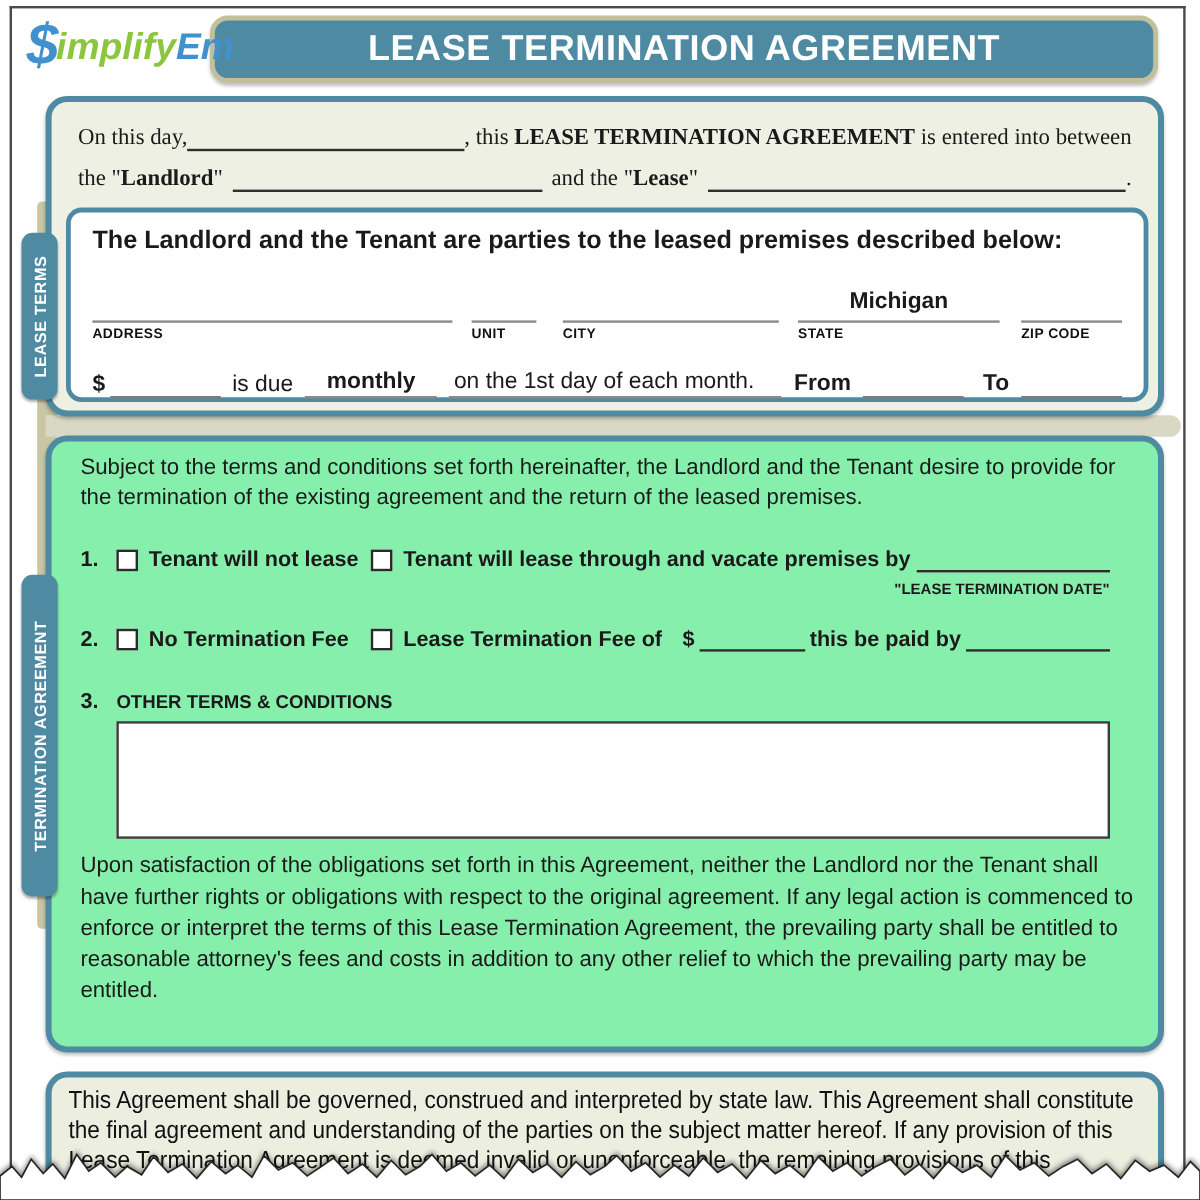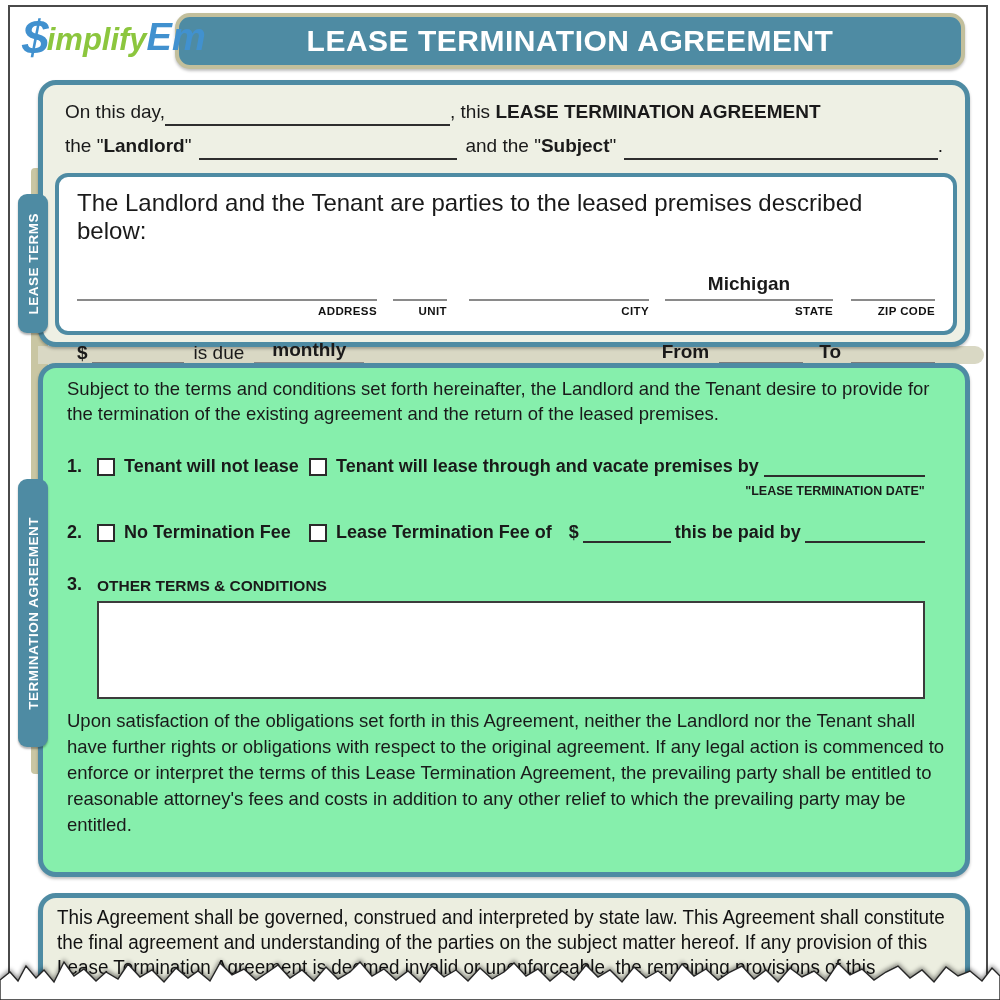--- a/index.html
+++ b/index.html
@@ -5,21 +5,21 @@
   html,body{margin:0;padding:0;background:#ffffff;}
   .stage{position:relative;width:1000px;height:1000px;background:#ffffff;overflow:hidden;
          font-family:"Liberation Sans", sans-serif;color:#1a1a1a;}
   .frame{position:absolute;left:8px;top:5px;right:12px;bottom:12px;
          border:2px solid #4a4a4a;border-bottom:none;z-index:4;pointer-events:none;}
 
   
   .logo{position:absolute;left:22px;top:14px;z-index:3;font-style:italic;font-weight:bold;line-height:1;white-space:nowrap;}
   .logo-s{font-size:48px;color:#4191cf;vertical-align:-4px;letter-spacing:-2px;}
   .logo-green{font-size:31px;color:#8cc63e;}
-  .logo-blue{font-size:38px;color:#4191cf;}
+  .logo-blue{font-size:31px;color:#4191cf;}
 
   
   .header-bar{position:absolute;left:175px;top:13px;width:790px;height:56px;box-sizing:border-box;
               background:#4e8ba3;border:4px solid #c2bf9c;border-radius:15px;z-index:2;
               display:flex;align-items:center;justify-content:center;
               box-shadow:0 2px 3px rgba(0,0,0,0.25);}
   .header-bar span{color:#ffffff;font-weight:bold;font-size:30px;letter-spacing:0.5px;}
 
   
   .spine{position:absolute;left:31px;top:168px;width:17px;height:606px;background:#c9c6a3;border-radius:4px;z-index:0;}
@@ -28,37 +28,37 @@
 
   
   section{position:absolute;box-sizing:border-box;border:5px solid #4e8ba3;border-radius:18px;z-index:1;
           box-shadow:0 2px 3px rgba(0,0,0,0.25);}
   .sec1{left:38px;top:80px;width:932px;height:267px;background:#eef0e4;}
   .sec2{left:38px;top:363px;width:932px;height:514px;background:#86efac;}
   .sec3{left:38px;top:893px;width:932px;height:112px;background:#eceee0;padding:6px 14px;}
 
   
   .intro-wrap{padding:14px 22px 0 22px;}
-  .intro-line{display:flex;align-items:flex-start;font-size:19px;white-space:pre;}
+  .intro-line{display:flex;align-items:flex-end;font-size:19px;white-space:pre;font-family:Liberation Serif, serif;}
   .intro-line.l1{margin-top:2px;}
   .intro-line.l2{margin-top:9px;}
   .blank{display:inline-block;height:23px;border-bottom:2px solid #2e2e2e;}
   .blank.gray{border-bottom:2px solid #7d7d7d;}
   .w285{width:285px;}
   .w258{width:258px;margin-left:8px;margin-right:8px;}
   .grow{flex:1 1 auto;}
 
   
   .inner-box{position:absolute;left:12px;top:88px;width:902px;height:162px;box-sizing:border-box;
              background:#ffffff;border:4px solid #4e8ba3;border-radius:13px;padding:12px 18px;}
-  .premises-heading{font-size:24px;}
+  .premises-heading{font-size:21px;font-weight:bold;}
   .fields-row{display:flex;margin-top:28px;}
   .field{display:flex;flex-direction:column;}
   .field .line{height:26px;border-bottom:2px solid #8a8a8a;text-align:center;font-weight:bold;font-size:19px;}
-  .field .lbl{text-align:right;font-weight:bold;font-size:11.5px;letter-spacing:0.4px;padding-top:4px;color:#111;}
+  .field .lbl{text-align:left;font-weight:bold;font-size:11.5px;letter-spacing:0.4px;padding-top:4px;color:#111;}
   .f-address{width:300px;}
   .f-unit{width:54px;margin-left:16px;}
   .f-city{width:180px;margin-left:22px;}
   .f-state{width:168px;margin-left:16px;}
   .f-zip{width:84px;margin-left:18px;}
 
   .money-row{display:flex;align-items:flex-end;margin-top:22px;font-size:19px;white-space:pre;}
   .money-row .cur{font-weight:bold;margin-right:4px;}
   .amt-blank{width:92px;}
   .freq-blank{width:110px;text-align:center;font-weight:bold;border-bottom:2px solid #8a8a8a;height:23px;margin:0 10px;}
@@ -114,24 +114,24 @@
   <div class="header-bar">
     <span>LEASE TERMINATION AGREEMENT</span>
   </div>
 
   <div class="spine"></div>
   <div class="gap-band"></div>
 
   <section class="sec1">
     <div class="intro-wrap">
       <div class="intro-line l1">
-        <span>On this day,</span><span class="blank w285"></span><span>, this </span><b>LEASE TERMINATION AGREEMENT</b>
+        <span>On this day,</span><span class="blank w285"></span><span>, this </span><b>LEASE TERMINATION AGREEMENT</b><span> is entered into between</span>
       </div>
       <div class="intro-line l2">
-        <span>the "</span><b>Landlord</b><span>"</span><span class="blank w258"></span><span>and the "</span><b>Subject</b><span>"</span><span class="blank grow" style="margin-left:8px;"></span><span>.</span>
+        <span>the "</span><b>Landlord</b><span>"</span><span class="blank w258"></span><span>and the "</span><b>Lease</b><span>"</span><span class="blank grow" style="margin-left:8px;"></span><span>.</span>
       </div>
     </div>
 
     <div class="inner-box">
       <div class="premises-heading">The Landlord and the Tenant are parties to the leased premises described below:</div>
       <div class="fields-row">
         <div class="field f-address">
           <div class="line"></div>
           <div class="lbl">ADDRESS</div>
         </div>
@@ -146,21 +146,21 @@
         <div class="field f-state">
           <div class="line">Michigan</div>
           <div class="lbl">STATE</div>
         </div>
         <div class="field f-zip">
           <div class="line"></div>
           <div class="lbl">ZIP CODE</div>
         </div>
       </div>
       <div class="money-row">
-        <span class="cur">$</span><span class="blank gray amt-blank"></span><span style="margin-left:10px;">is due</span><span class="freq-blank">monthly</span>
+        <span class="cur">$</span><span class="blank gray amt-blank"></span><span style="margin-left:10px;">is due</span><span class="freq-blank">monthly</span><span class="schedule">on the 1st day of each month.</span>
         <span class="fromto">
           <b>From</b><span class="blank gray ft-blank"></span><b class="to">To</b><span class="blank gray ft-blank"></span>
         </span>
       </div>
     </div>
   </section>
 
   <div class="tab tab1">
     <span>LEASE TERMS</span>
   </div>

